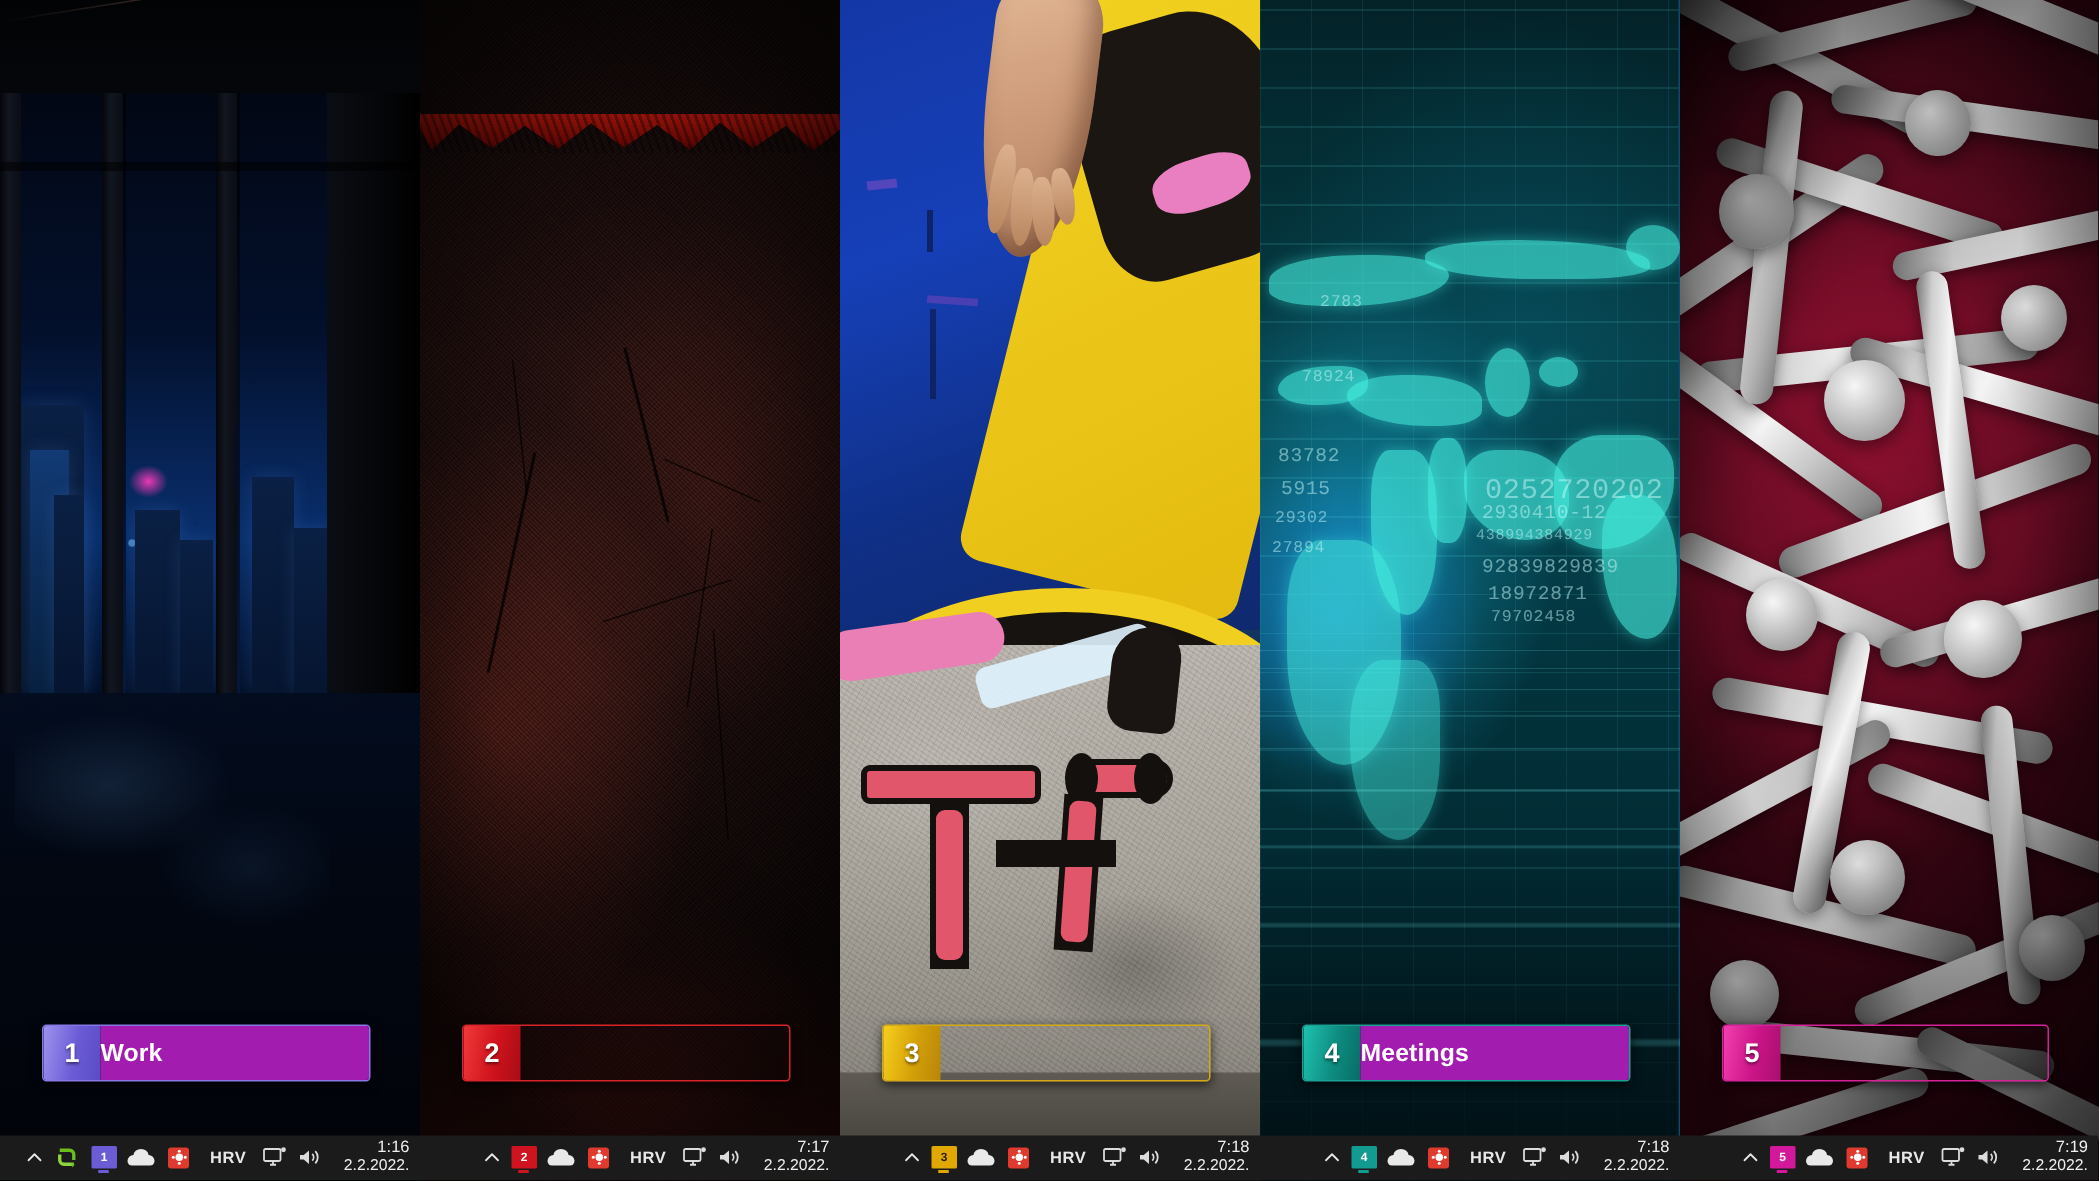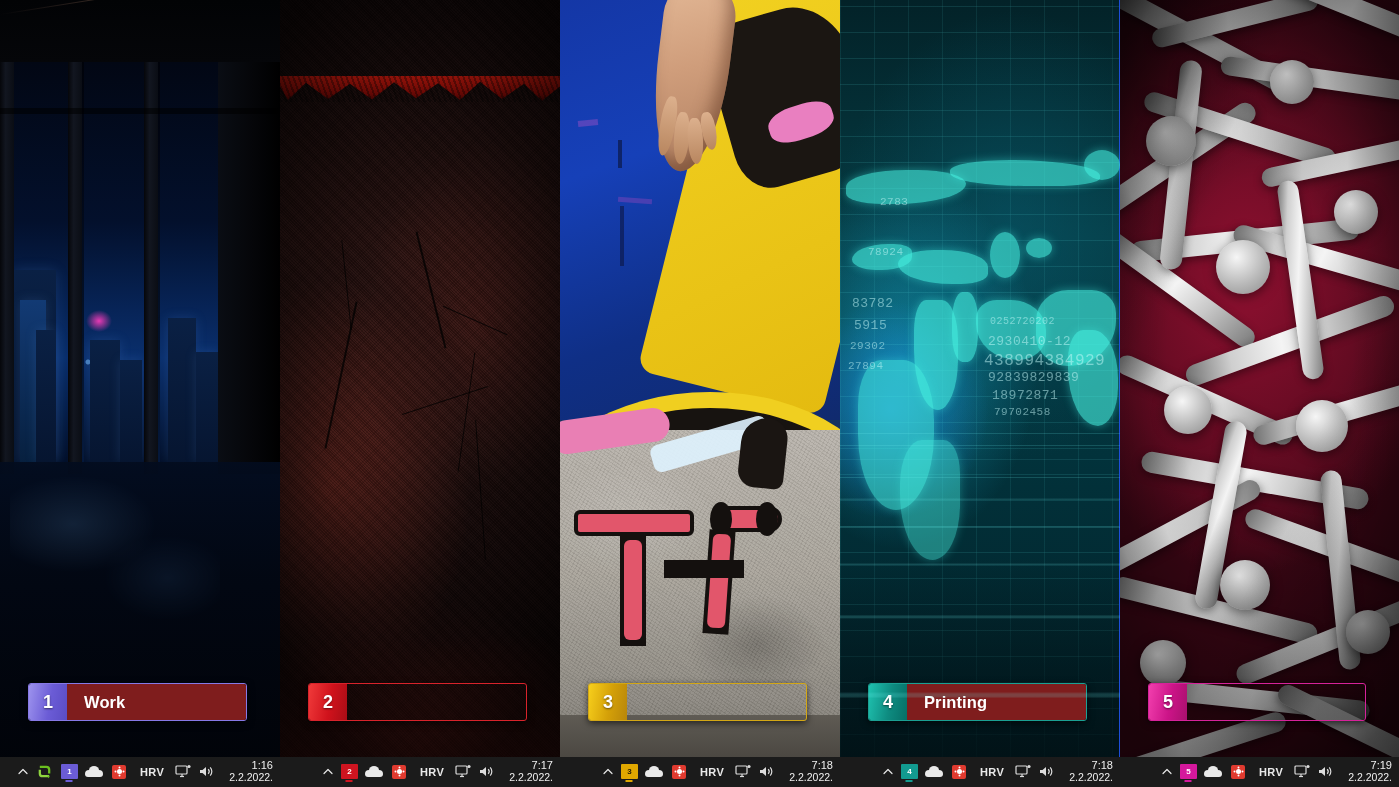--- a/index.html
+++ b/index.html
@@ -72,23 +72,22 @@
     border-radius:3px; overflow:hidden;
     box-shadow:0 2px 7px rgba(0,0,0,.65);
   }
   .pill-num {
     width:38px; flex:0 0 38px;
     display:flex; align-items:center; justify-content:center;
     color:#fff; font-size:18px; font-weight:bold;
     text-shadow:0 1px 2px rgba(0,0,0,.5);
   }
   .pill-body {
-    flex:1; background:#7f1d1d;
+    flex:1; background:#a21caf;
     display:flex; align-items:center;
-    padding-left:17px;
     color:#ffffff; font-size:16.5px; font-weight:bold;
     letter-spacing:.1px;
   }
 
   
   .w1 { background:#05060b; }
   .w1 .sky { left:0; top:0; right:0; height:787px;
     background:linear-gradient(180deg,#000104 0%,#010512 18%,#031027 40%,#05183a 58%,#04122b 78%,#01060f 100%); }
   .w1 .pane { top:62px; width:62px; height:400px; overflow:hidden; }
   .w1 .pane .city {
@@ -182,21 +181,21 @@
     background-image:
       repeating-linear-gradient(34deg, rgba(0,0,0,.18) 0 1px, rgba(255,255,255,.1) 1px 3px),
       repeating-linear-gradient(-62deg, rgba(0,0,0,.12) 0 1px, rgba(255,255,255,.06) 1px 4px);
   }
   .w3 .tagPink { background:#e2566b; border:4px solid #14100e; border-radius:6px; }
   .w3 .tagDark { background:#14100e; }
   .w3 .ground { left:0; bottom:0; width:280px; height:72px;
     background:linear-gradient(180deg,#5f5b54,#3d3a35); }
 
   
-  .w4 { background:#1d4ed8; }
+  .w4 { background:#0c4a6e; }
   .w4 .bg { left:0; top:0; width:279px; height:787px;
     background:
       radial-gradient(ellipse 190px 260px at 22% 46%, rgba(24,180,220,.55), rgba(2,40,48,0) 72%),
       radial-gradient(ellipse 240px 300px at 62% 30%, rgba(8,90,110,.55), rgba(2,30,38,0) 75%),
       linear-gradient(180deg,#032228 0%,#053b43 30%,#02323b 58%,#011e25 100%);
   }
   .w4 .grid { left:0; top:0; width:279px; height:787px; opacity:.42;
     background-image:
       repeating-linear-gradient(0deg, rgba(90,230,230,.30) 0 1px, rgba(0,0,0,0) 1px 26px),
       repeating-linear-gradient(90deg, rgba(90,230,230,.22) 0 1px, rgba(0,0,0,0) 1px 34px);
@@ -493,32 +492,32 @@
       <div class="cont" style="left:244px; top:150px; width:36px; height:30px; border-radius:50%;"></div>
 
       <div class="persp"></div>
 
       <div class="num" style="left:40px; top:196px;">2783</div>
       <div class="num" style="left:28px; top:246px;">78924</div>
       <div class="num" style="left:12px; top:296px; font-size:13px;">83782</div>
       <div class="num" style="left:14px; top:318px; font-size:13px;">5915</div>
       <div class="num" style="left:10px; top:340px;">29302</div>
       <div class="num" style="left:8px; top:360px;">27894</div>
-      <div class="num" style="left:150px; top:316px; font-size:10px;">0252720202</div>
+      <div class="num" style="left:150px; top:316px; font-size:19px;">0252720202</div>
       <div class="num" style="left:148px; top:334px; font-size:13px;">2930410-12</div>
-      <div class="num" style="left:144px; top:352px; font-size:16px;">438994384929</div>
+      <div class="num" style="left:144px; top:352px; font-size:10px;">438994384929</div>
       <div class="num" style="left:148px; top:370px; font-size:13px;">92839829839</div>
       <div class="num" style="left:152px; top:388px; font-size:13px;">18972871</div>
       <div class="num" style="left:154px; top:406px;">79702458</div>
       <div class="fade"></div>
     </div>
 
     <div class="label-pill" style="border:1px solid #1ba093;">
       <div class="pill-num" style="background:linear-gradient(100deg,#1fc2b0 0%,#0e8b80 55%,#066e66 100%);">4</div>
-      <div class="pill-body">Printing</div>
+      <div class="pill-body">Meetings</div>
     </div>
 
     <div class="taskbar">
       <div class="tray">
         <div class="tray-item chev">
           <svg viewBox="0 0 12 12" width="12" height="12">
               <path d="M2 7.5 L6 3.5 L10 7.5" stroke="#e6e6e6" stroke-width="1.2" fill="none" stroke-linecap="round" stroke-linejoin="round"></path>
             </svg>
         </div>
         <div class="tray-item">

